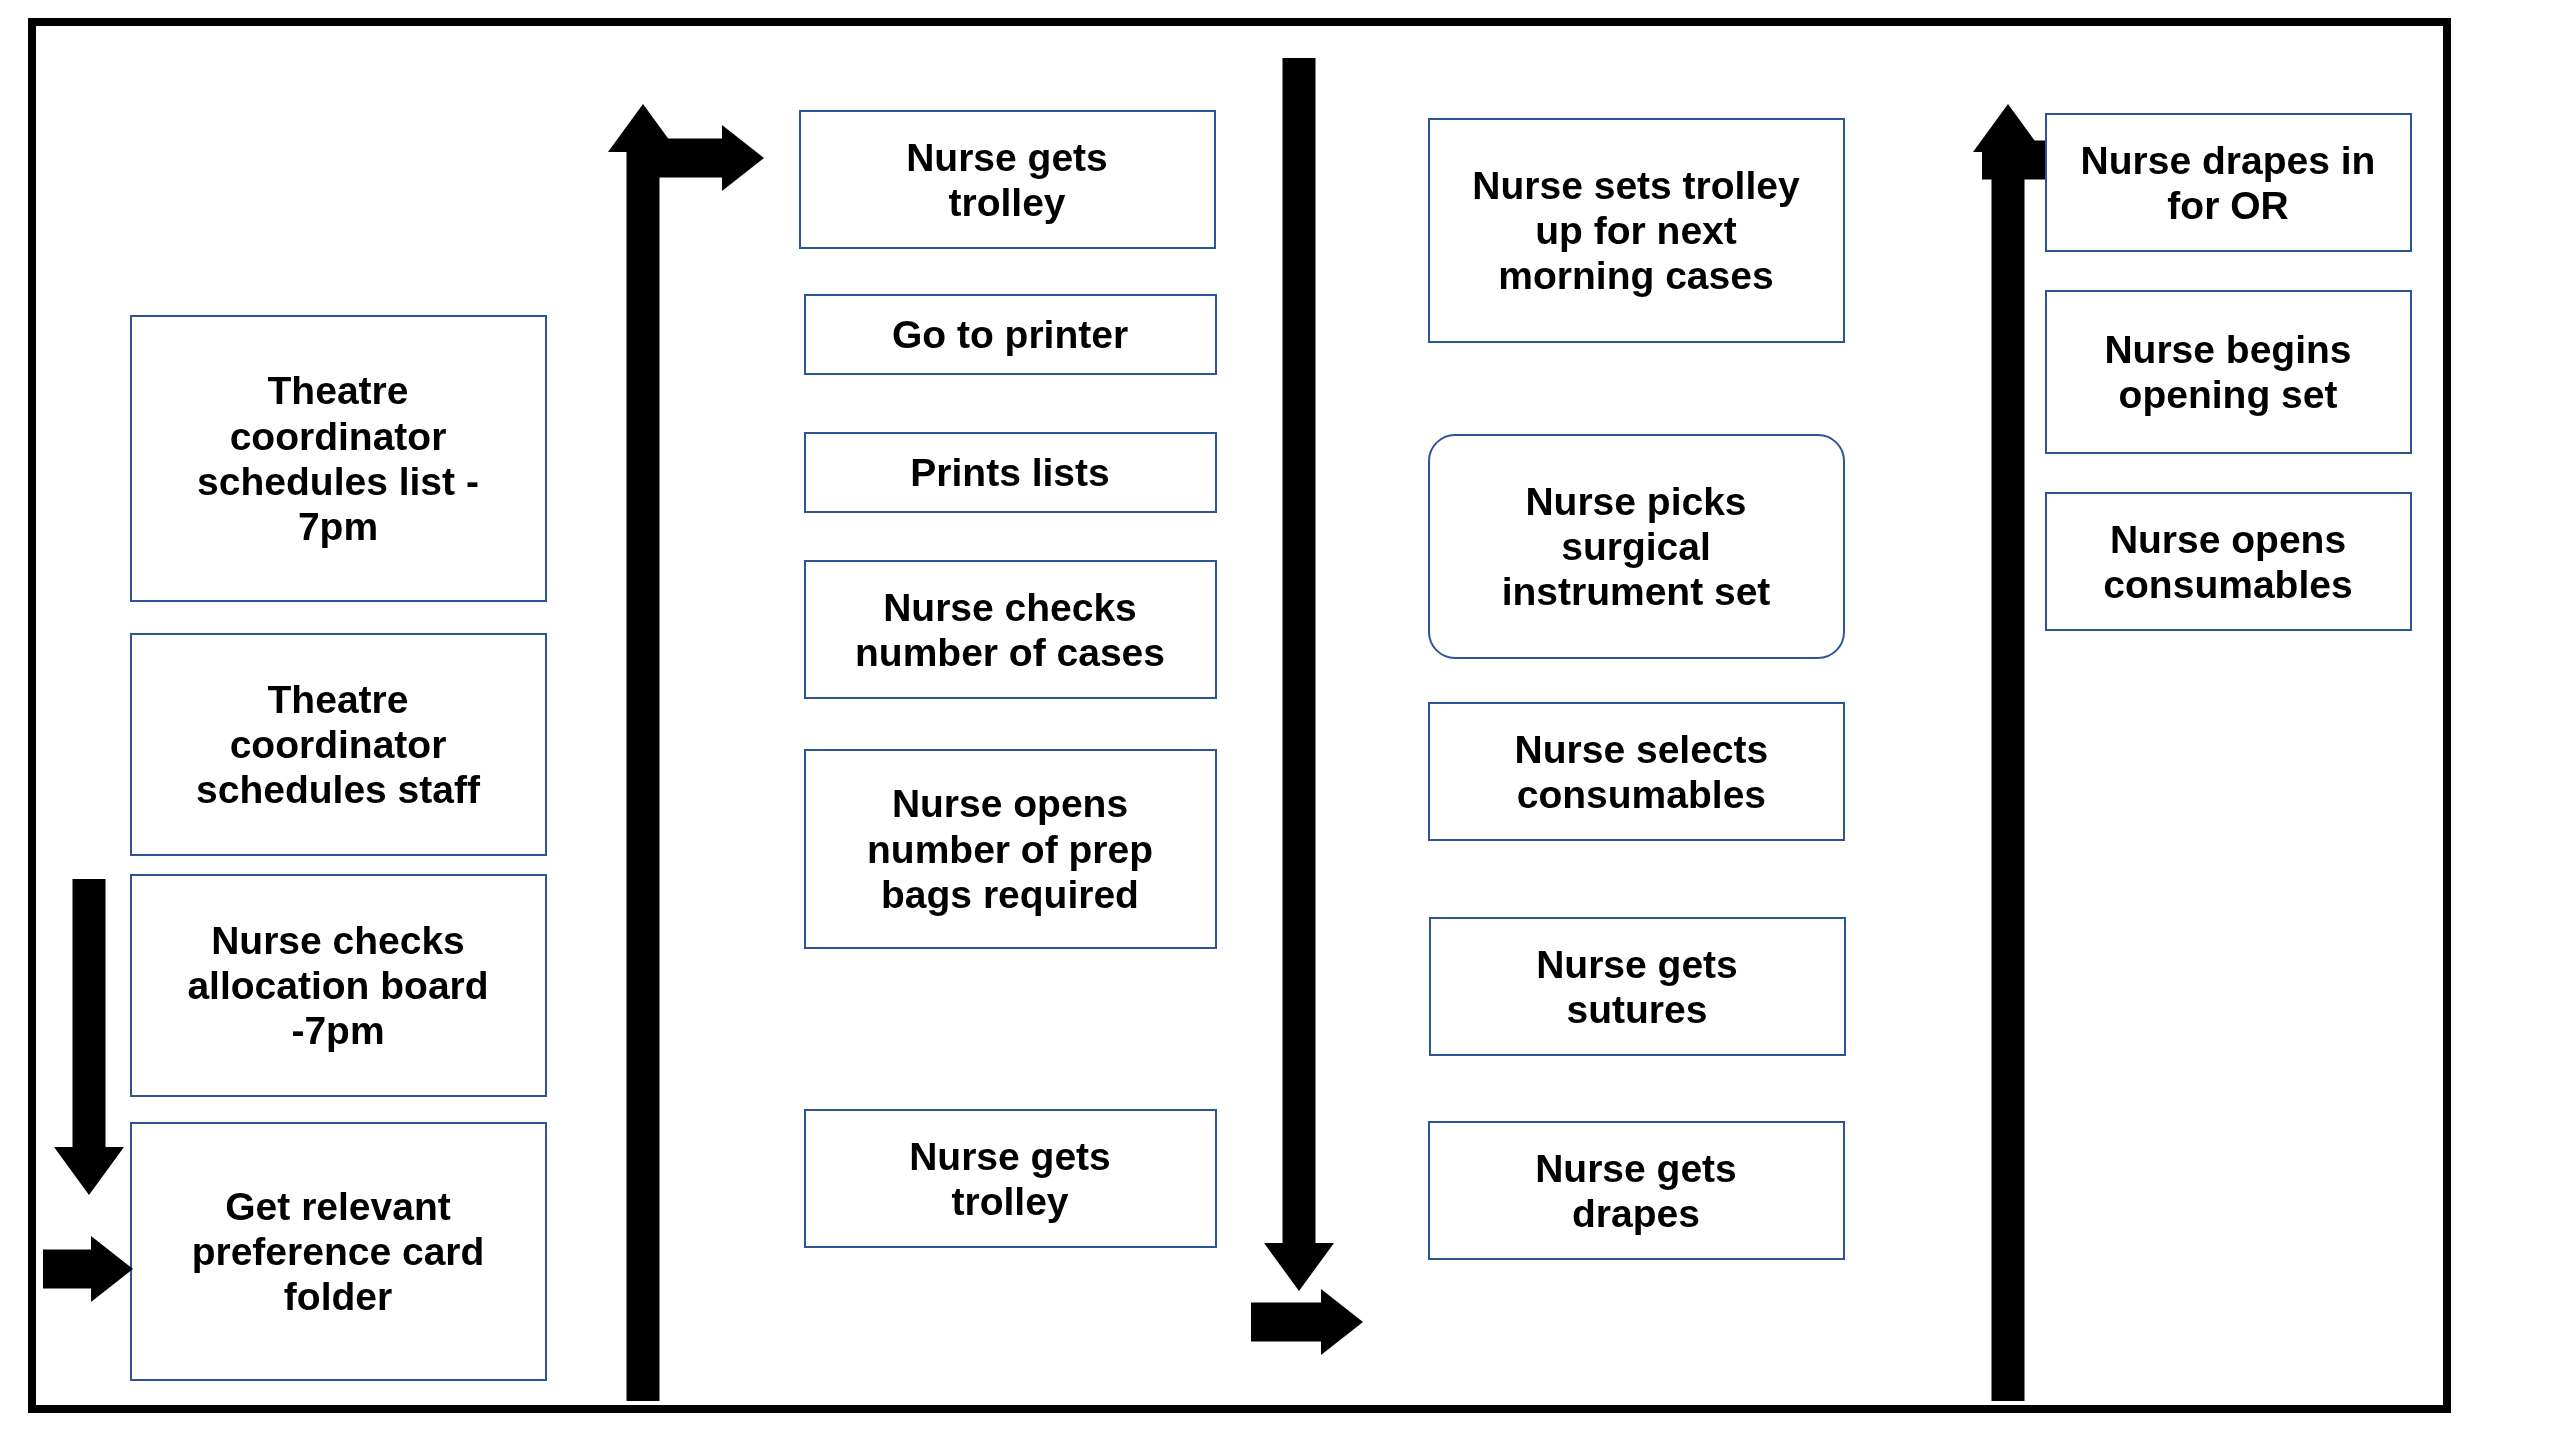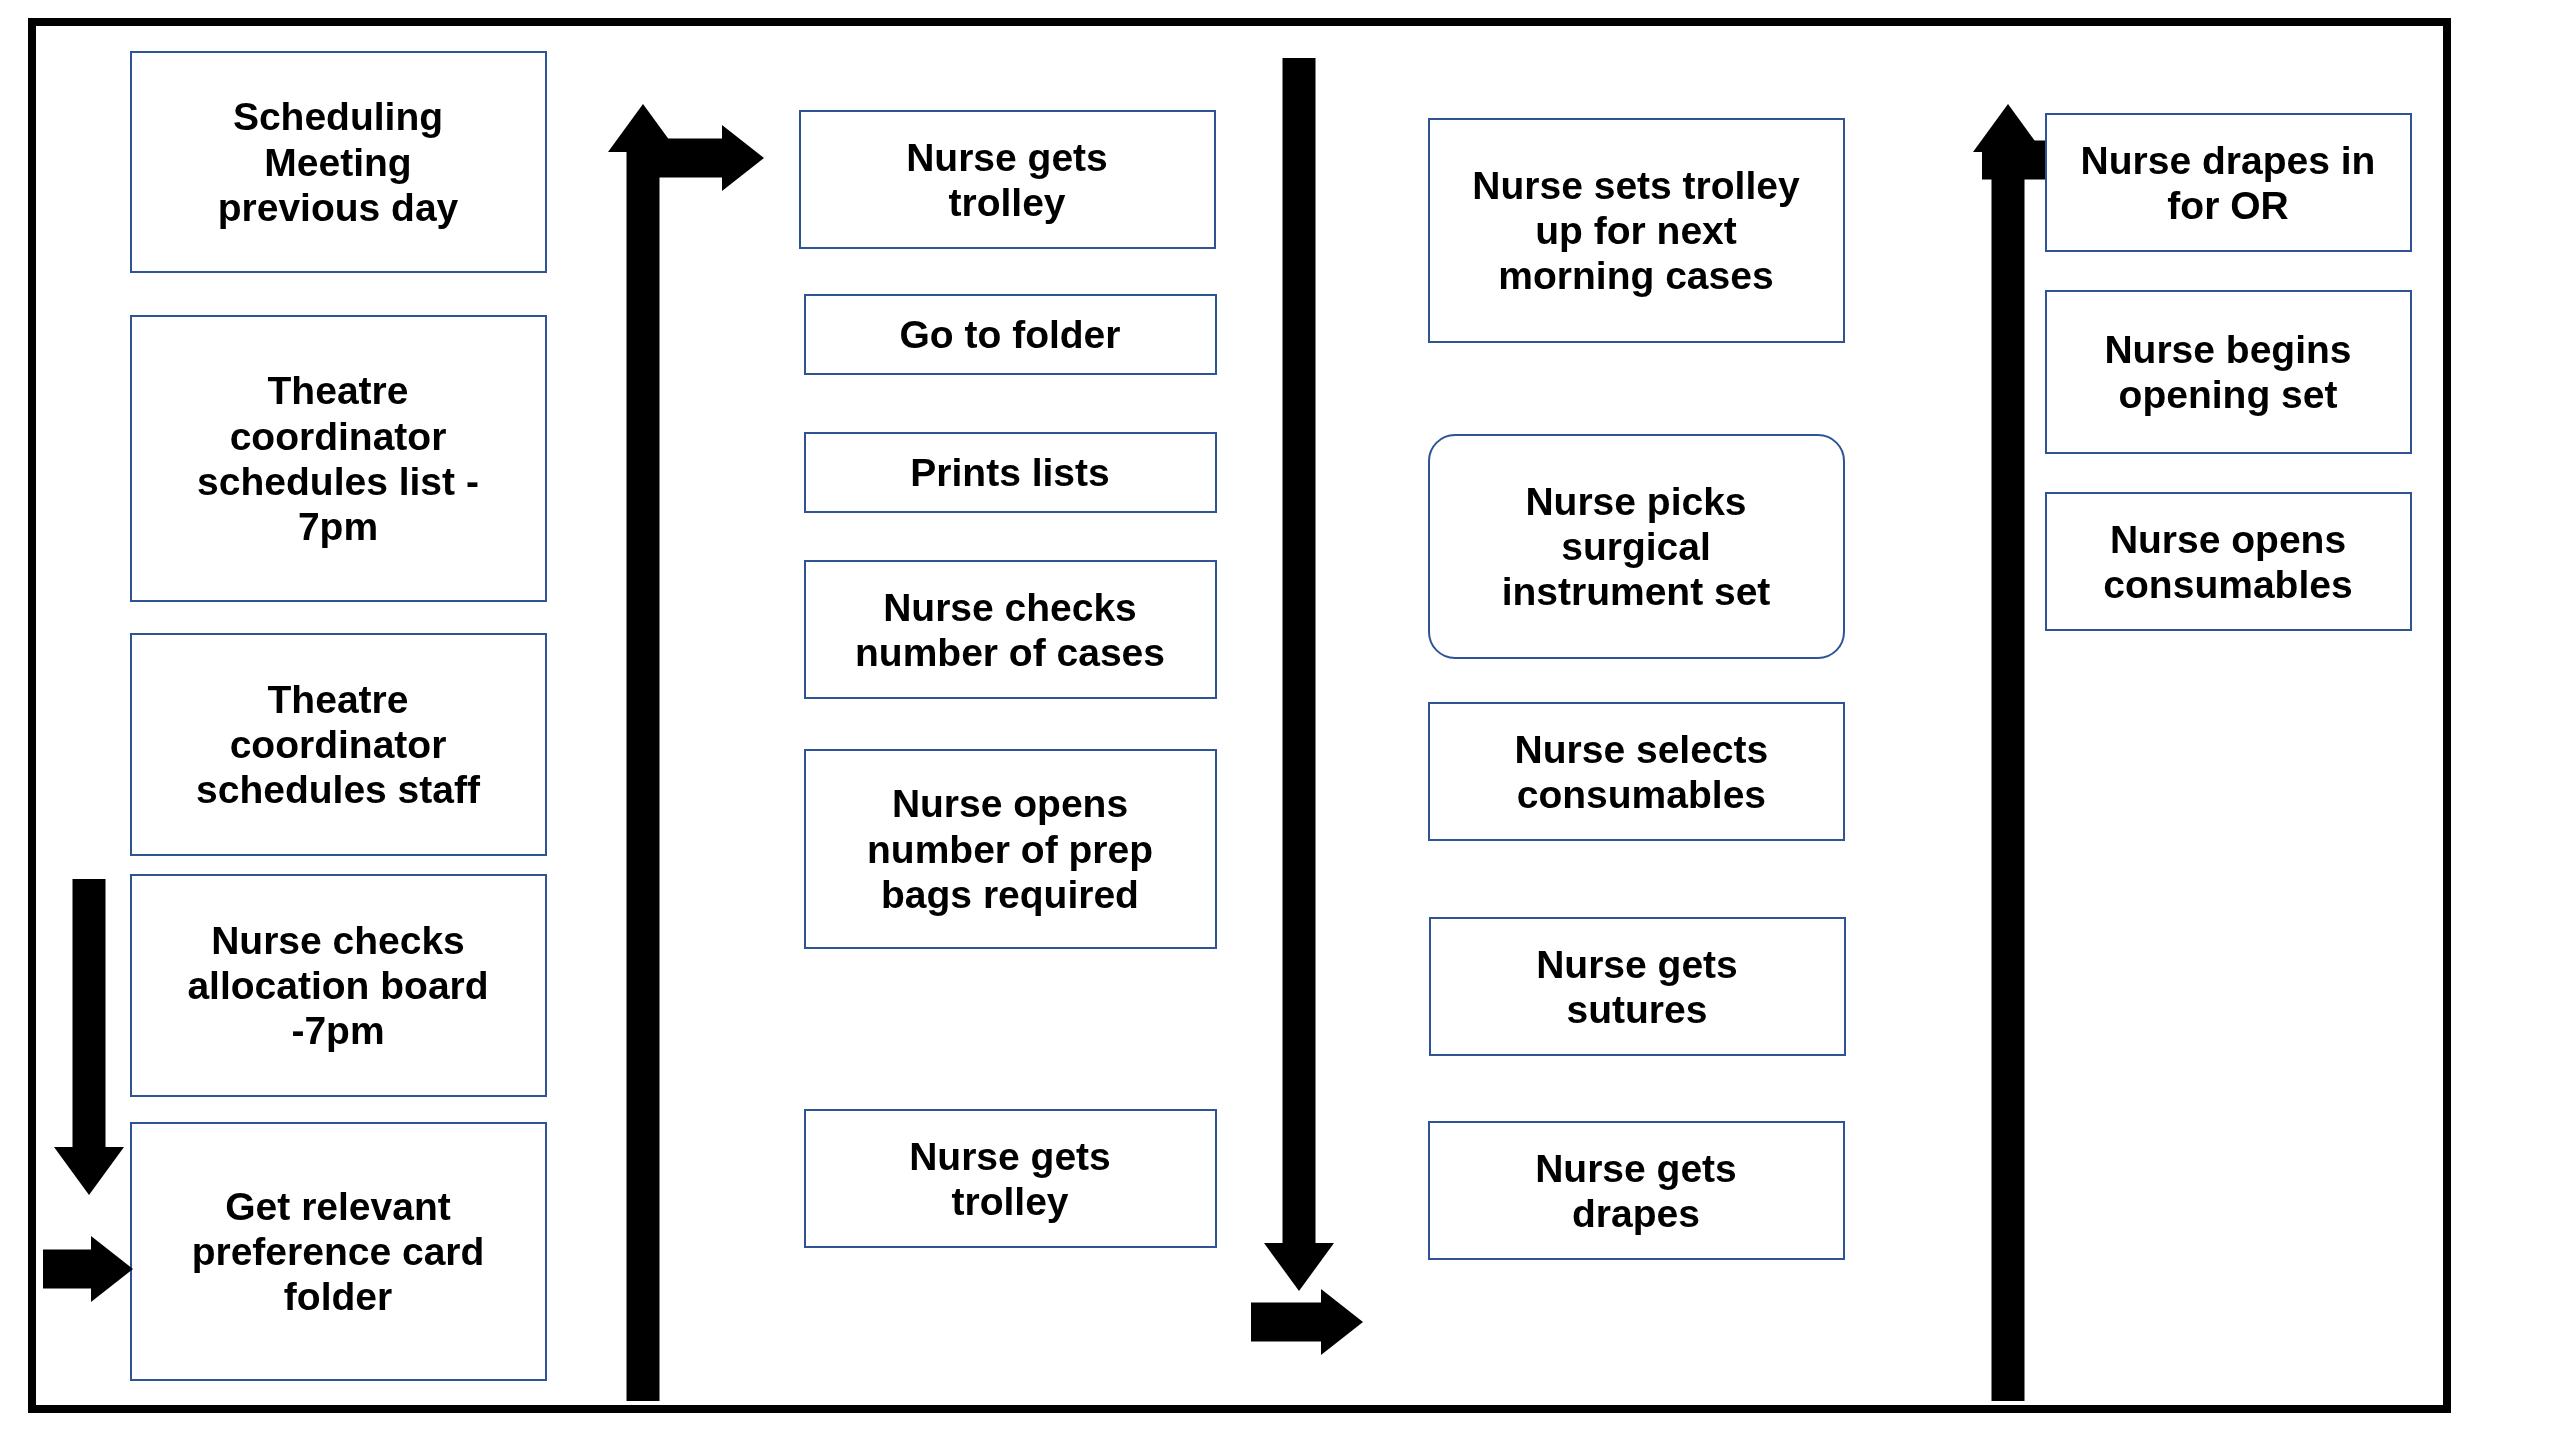--- a/index.html
+++ b/index.html
@@ -84,23 +84,20 @@
     border-bottom:33px solid transparent;
     border-left:42px solid #000000;
   }
 </style>
 </head>
 <body>
 
 <div id="canvas">
   <div id="outer-frame">
 
-    <div class="pbox" style="left:94px; top:25px; width:417px; height:222px;">Scheduling
-Meeting
-previous day</div>
 
     <div class="pbox" style="left:94px; top:289px; width:417px; height:287px;">Theatre
 coordinator
 schedules list -
 7pm</div>
 
     <div class="pbox" style="left:94px; top:607px; width:417px; height:223px;">Theatre
 coordinator
 schedules staff</div>
 
@@ -118,21 +115,21 @@
     </div>
 
     <div class="arrow arrow-right" style="left:7.3px; top:1210px; width:90px; height:66px;">
       <div class="shaft" style="width:53px; height:39px;"></div>
       <div class="head"></div>
     </div>
 
     <div class="pbox" style="left:763px; top:84px; width:417px; height:139px;">Nurse gets
 trolley</div>
 
-    <div class="pbox" style="left:768px; top:268px; width:413px; height:81px;">Go to folder</div>
+    <div class="pbox" style="left:768px; top:268px; width:413px; height:81px;">Go to printer</div>
 
     <div class="pbox" style="left:768px; top:406px; width:413px; height:81px;">Prints lists</div>
 
     <div class="pbox" style="left:768px; top:534px; width:413px; height:139px;">Nurse checks
 number of cases</div>
 
     <div class="pbox" style="left:768px; top:723px; width:413px; height:200px;">Nurse opens
 number of prep
 bags required</div>
 

